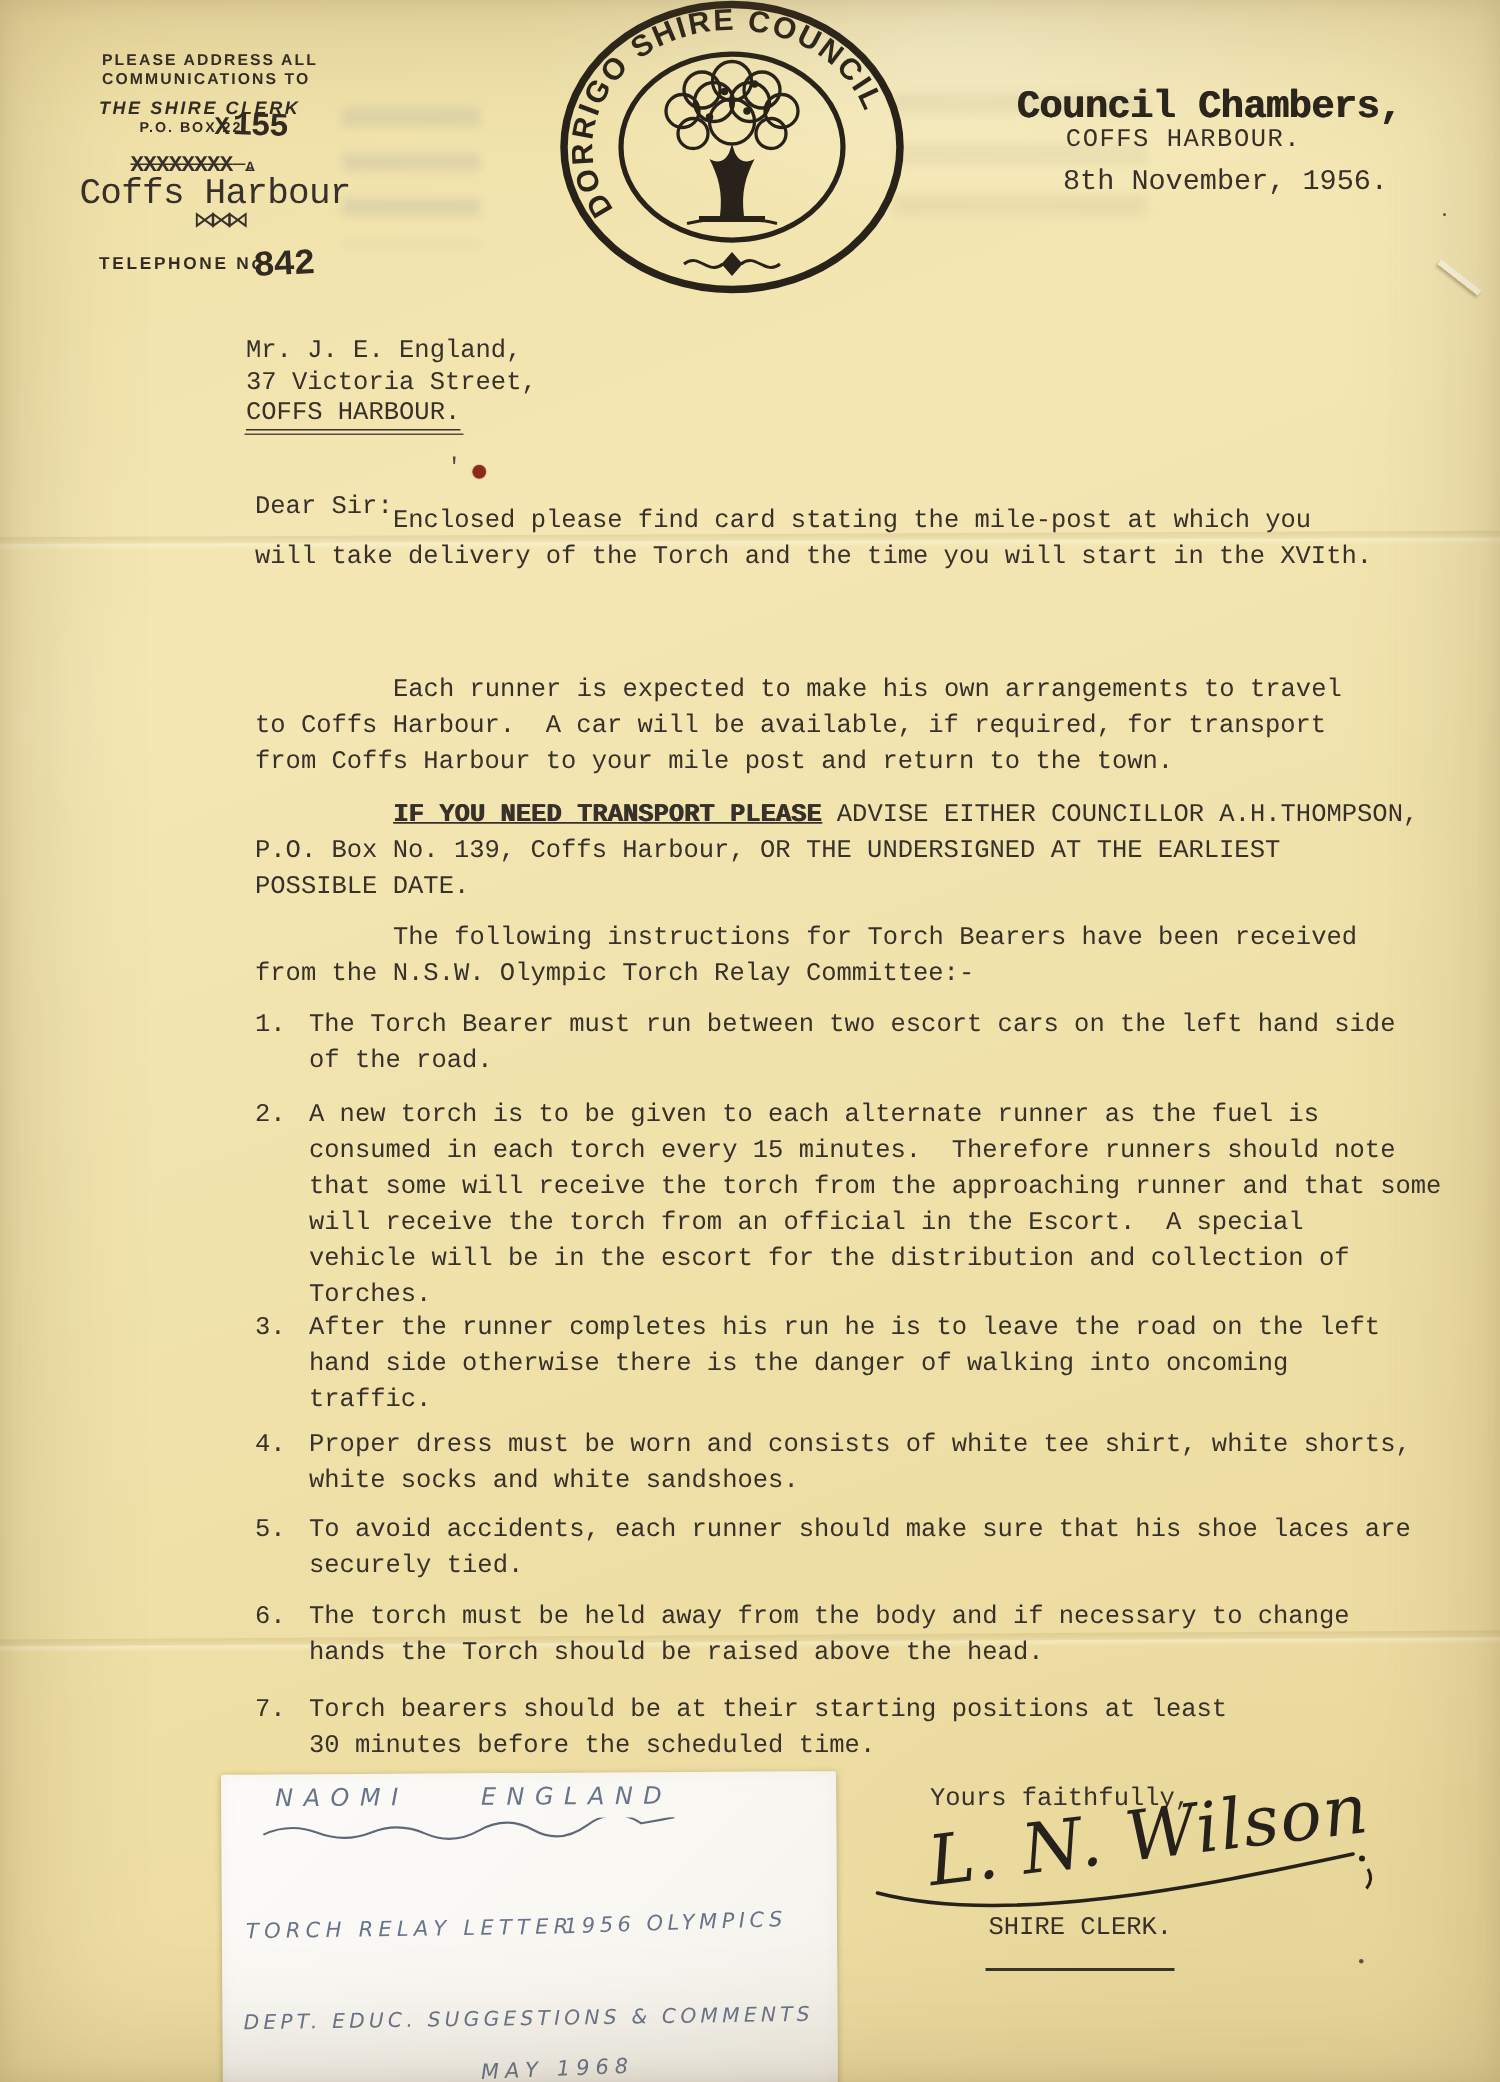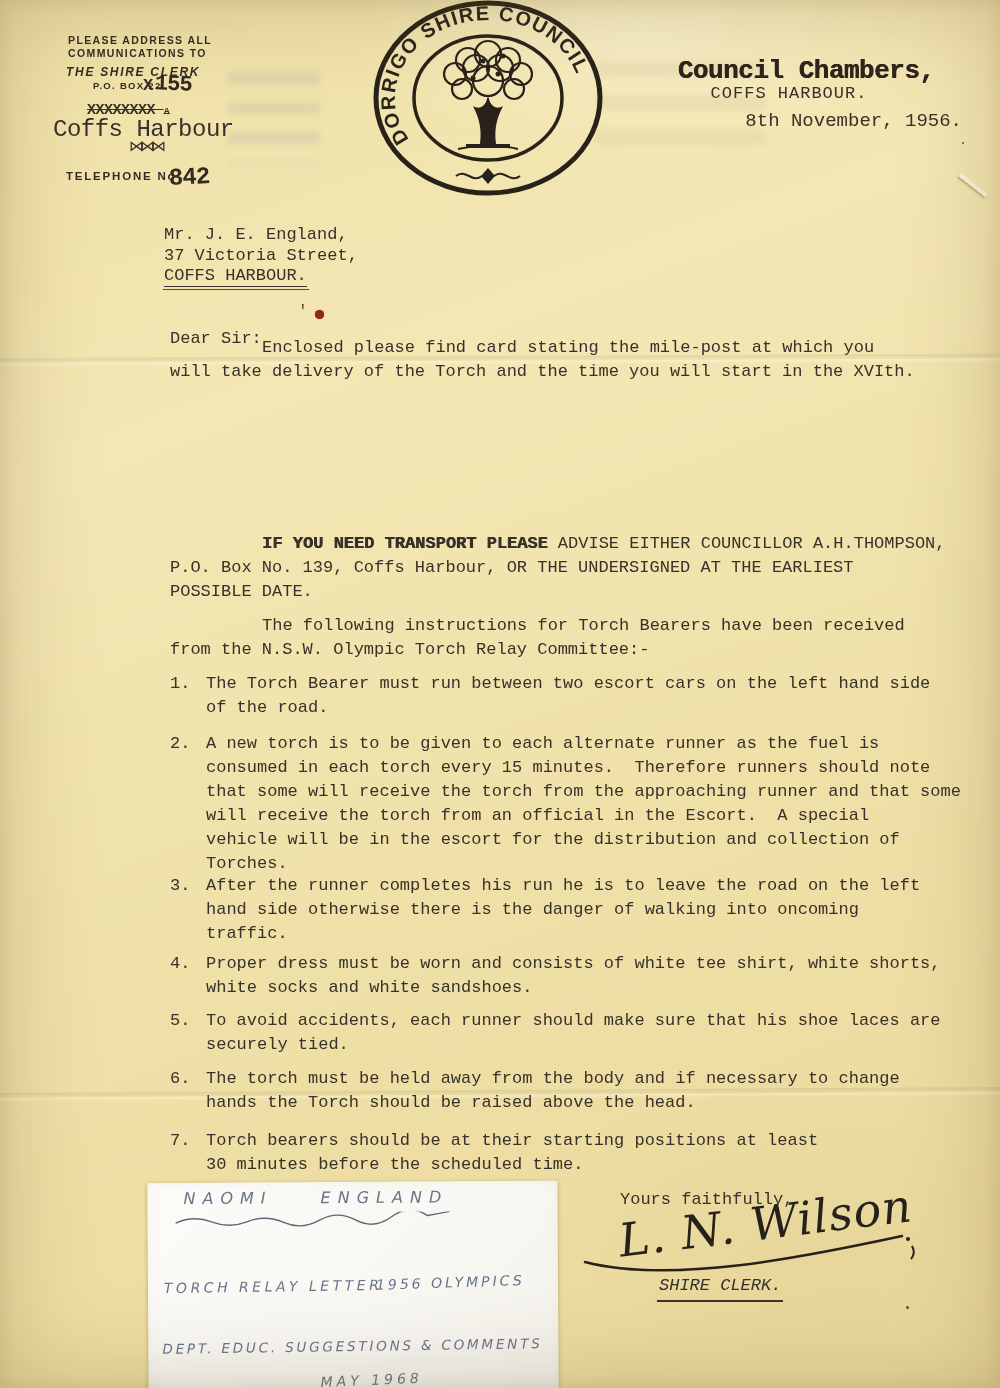--- a/index.html
+++ b/index.html
@@ -52,46 +52,46 @@
   .seal-svg { position:absolute; left:368px; top:-4px; width:240px; height:212px; }
 
   
   .lh-right { position:absolute; left:650px; top:56px; width:312px; text-align:center; color:#2b251d; }
   .gothic { font-family:Liberation Mono, monospace; font-weight:700; }
   .chambers-title { font-size:26px; letter-spacing:-0.5px; text-shadow:0.5px 0 0 #2b251d; }
   .coramba-row { position:relative; height:40px; margin-top:6px; }
   .coramba-struck { font-size:22px; text-decoration:line-through; text-decoration-thickness:2px; text-shadow:0.5px 0 0 #2b251d; }
   .coramba-xs { position:absolute; left:24px; top:15px; font-size:16px; letter-spacing:1px; color:#38302a; font-weight:700; }
   .lh-town { font-size:17px; letter-spacing:1px; margin-top:-2px; padding-right:34px; }
-  .lh-date { font-size:19px; margin-top:7px; text-align:right; padding-left:22px; }
+  .lh-date { font-size:19px; margin-top:7px; text-align:center; padding-left:22px; }
 
   
   .typed { font-family:"Liberation Mono","DejaVu Sans Mono",monospace; color:#38302a; }
   .recipient { position:absolute; left:164px; top:225px; font-size:17px; line-height:20.5px;font-family:Liberation Mono, monospace; }
   .dbl { position:relative; border-bottom:1.7px solid #3a332b; padding-bottom:0.5px; }
   .dbl::after { content:""; position:absolute; left:-1px; right:-2px; bottom:-4.5px; border-bottom:1.6px solid rgba(58,51,43,0.85); }
   .subject-row { position:absolute; left:298px; top:303px; display:flex; align-items:flex-start; }
   .ink-tick { font-size:16px; color:#55483c; }
   .red-dot { width:9px; height:9px; border-radius:50%; background:#8e2a1b; margin:7px 0 0 7px; box-shadow:0 0 1px #8e2a1b; }
   .subject-title { margin-left:47px; font-size:17px; border-bottom:2px solid #3a332b; padding:0 2px 1.5px 2px; }
   .salutation { position:absolute; left:170px; top:329px; font-size:17px; }
   .body-p { position:absolute; left:170px; width:790px; font-size:17px; line-height:24px; white-space:pre; text-indent:92px; }
   .p1{top:336px} .p2{top:392px} .p3{top:449px} .p4{top:532px} .p5{top:614px}
-  .bold-typed { font-weight:700; text-shadow:0.6px 0 0 #38302a; }
+  .bold-typed { font-weight:700; text-shadow:0.6px 0 0 #38302a;text-decoration:underline; }
   .list-item { position:absolute; left:170px; width:800px; padding-left:36px; font-size:17px; line-height:24px; }
   .list-item .num { position:absolute; left:0; top:0; }
   .list-item .txt { white-space:pre; display:block; }
   .i1{top:672px} .i2{top:732px} .i3{top:874px} .i4{top:952px} .i5{top:1009px} .i6{top:1067px} .i7{top:1129px}
 
   
   .valediction { position:absolute; left:620px; top:1190px; font-size:17px; }
   .sig-text { position:absolute; left:618px; top:1196px; font-family:"DejaVu Serif","Liberation Serif",serif;
     font-style:italic; font-size:46px; color:#26211a; transform:rotate(-7deg); letter-spacing:1px; }
   .flourish-svg { position:absolute; left:570px; top:1226px; width:350px; height:62px; }
-  .shire-clerk { position:absolute; left:657px; top:1276px; font-size:17px; border-bottom:2px solid #3a332b; padding:0 2px 5px 2px;font-style:italic; }
+  .shire-clerk { position:absolute; left:657px; top:1276px; font-size:17px; border-bottom:2px solid #3a332b; padding:0 2px 17px 2px; }
 
   
   .note-card { position:absolute; left:148px; top:1182px; width:410px; height:215px;
     background:linear-gradient(135deg,#fcfbf8 0%, #f8f7f2 60%, #f3f1ea 100%);
     transform:rotate(-0.35deg); border-radius:1.5px;
     box-shadow:0 1px 4px rgba(90,72,35,0.4), inset 0 0 12px rgba(160,150,120,0.08); }
   .hand { position:absolute; font-family:"DejaVu Sans","Liberation Sans",sans-serif; font-style:italic;
     color:#68748a; white-space:nowrap; }
   .hw-name { left:36px; top:6px; font-size:16px; letter-spacing:7px; word-spacing:36px; }
   .hw-squiggle { position:absolute; left:26px; top:30px; width:300px; height:16px; }
@@ -180,20 +180,23 @@
 
   <div class="subject-row">
     <span class="typed ink-tick">'</span>
     <span class="red-dot"></span>
   </div>
 
   <div class="typed salutation">Dear Sir:</div>
 
   <p class="typed body-p p1">Enclosed please find card stating the mile-post at which you
 will take delivery of the Torch and the time you will start in the XVIth.</p>
+  <p class="typed body-p p3">Each runner is expected to make his own arrangements to travel
+to Coffs Harbour.  A car will be available, if required, for transport
+from Coffs Harbour to your mile post and return to the town.</p>
   <p class="typed body-p p4"><span class="bold-typed">IF YOU NEED TRANSPORT PLEASE</span><span> ADVISE EITHER COUNCILLOR A.H.THOMPSON,
 P.O. Box No. 139, Coffs Harbour, OR THE UNDERSIGNED AT THE EARLIEST
 POSSIBLE DATE.</span></p>
   <p class="typed body-p p5">The following instructions for Torch Bearers have been received
 from the N.S.W. Olympic Torch Relay Committee:-</p>
 
   <div class="typed list-item i1">
       <span class="num">1.</span>
       <span class="txt">The Torch Bearer must run between two escort cars on the left hand side
 of the road.</span>

